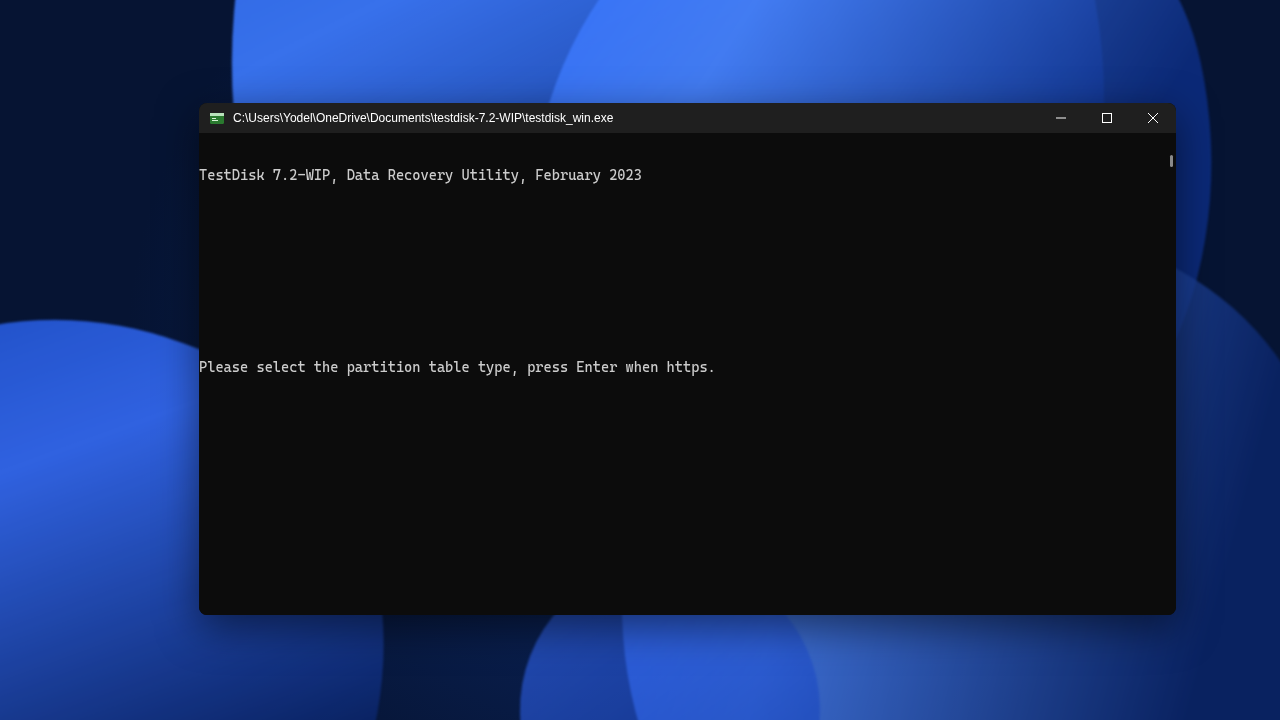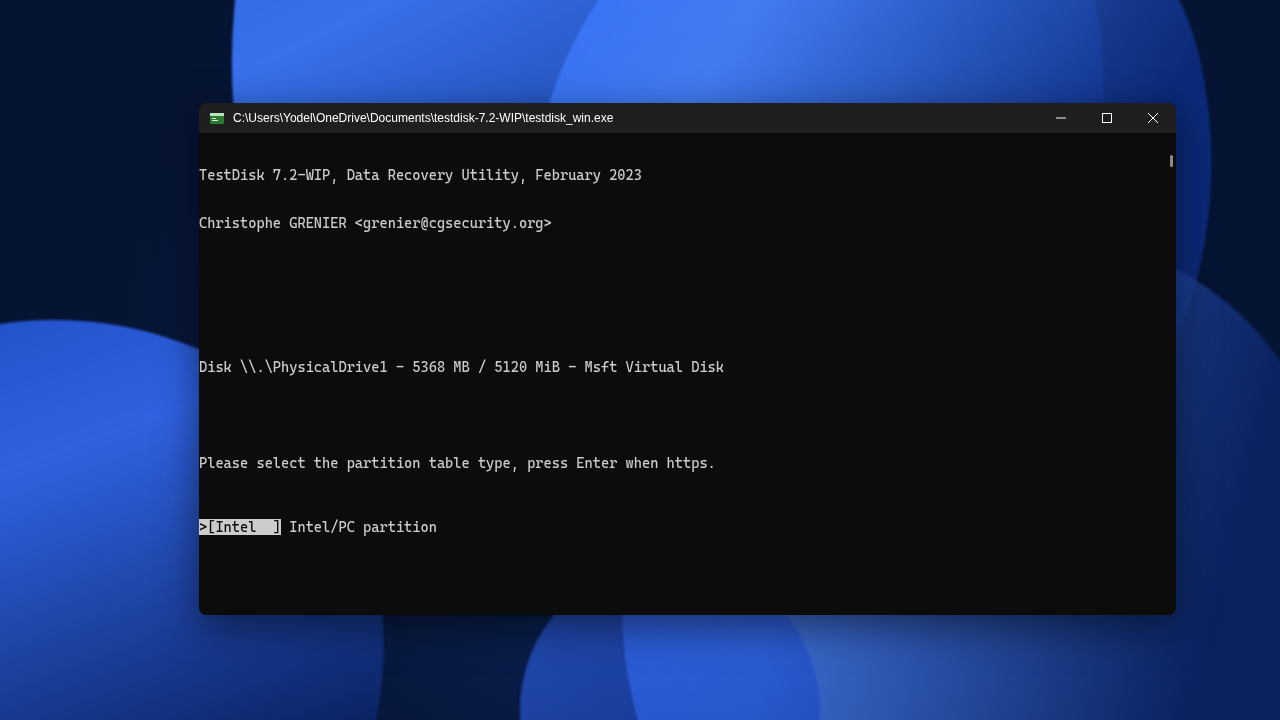--- a/index.html
+++ b/index.html
@@ -143,28 +143,25 @@
       </span>
       <span class="win-btn close">
         <svg width="10" height="10" viewBox="0 0 10 10">
             <path d="M0 0 L10 10 M10 0 L0 10" stroke="#fff" stroke-width="1"></path>
           </svg>
       </span>
     </div>
 
     <div class="terminal">
       <div class="line"><span>TestDisk 7.2-WIP, Data Recovery Utility, February 2023</span></div>
-      <div class="line"><span>Christophe GRENIER &lt;grenier@cgsecurity.org&gt;</span></div>
       <div class="line"></div>
       <div class="line"></div>
-      <div class="line"><span>Disk \\.\PhysicalDrive1 - 5368 MB / 5120 MiB - Msft Virtual Disk</span></div>
       <div class="line"></div>
       <div class="line"><span>Please select the partition table type, press Enter when https.</span></div>
 
-      <div class="line"><span class="sel">&gt;</span><span class="sel">[<span>Intel  </span>]</span> <span>Intel/PC partition</span></div>
       
       
       
       
       
       
       
 
       
       

